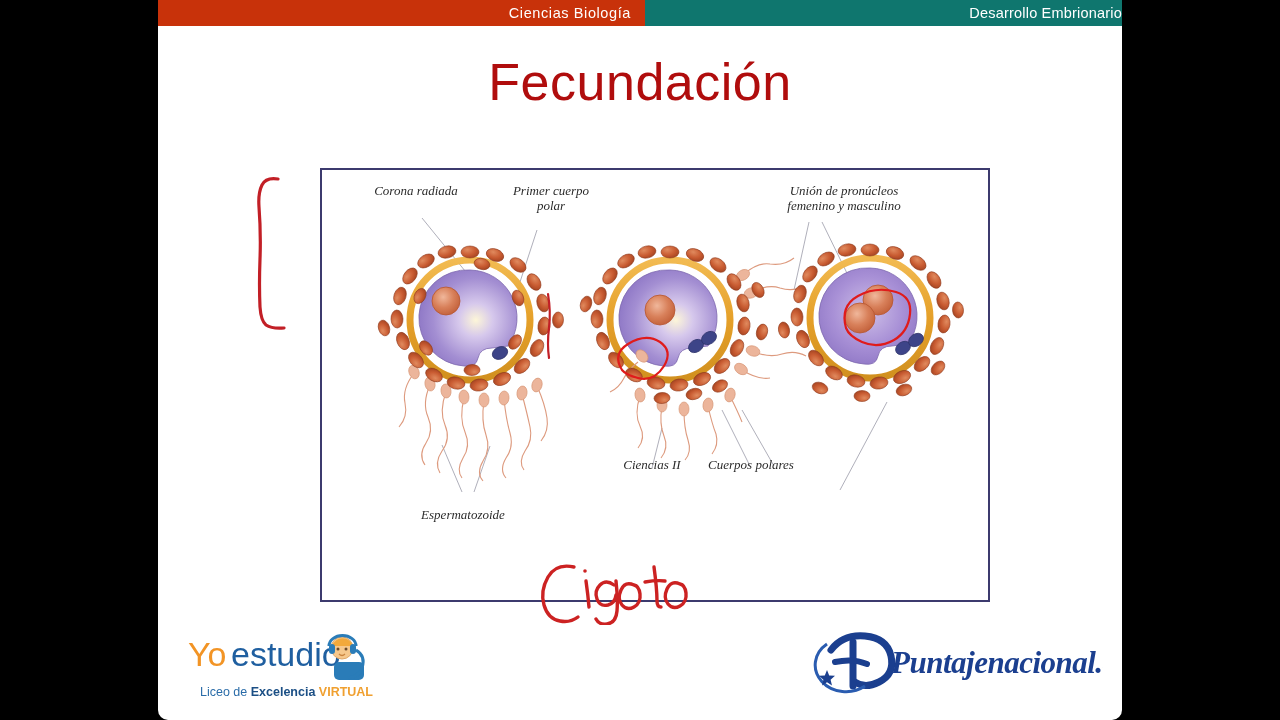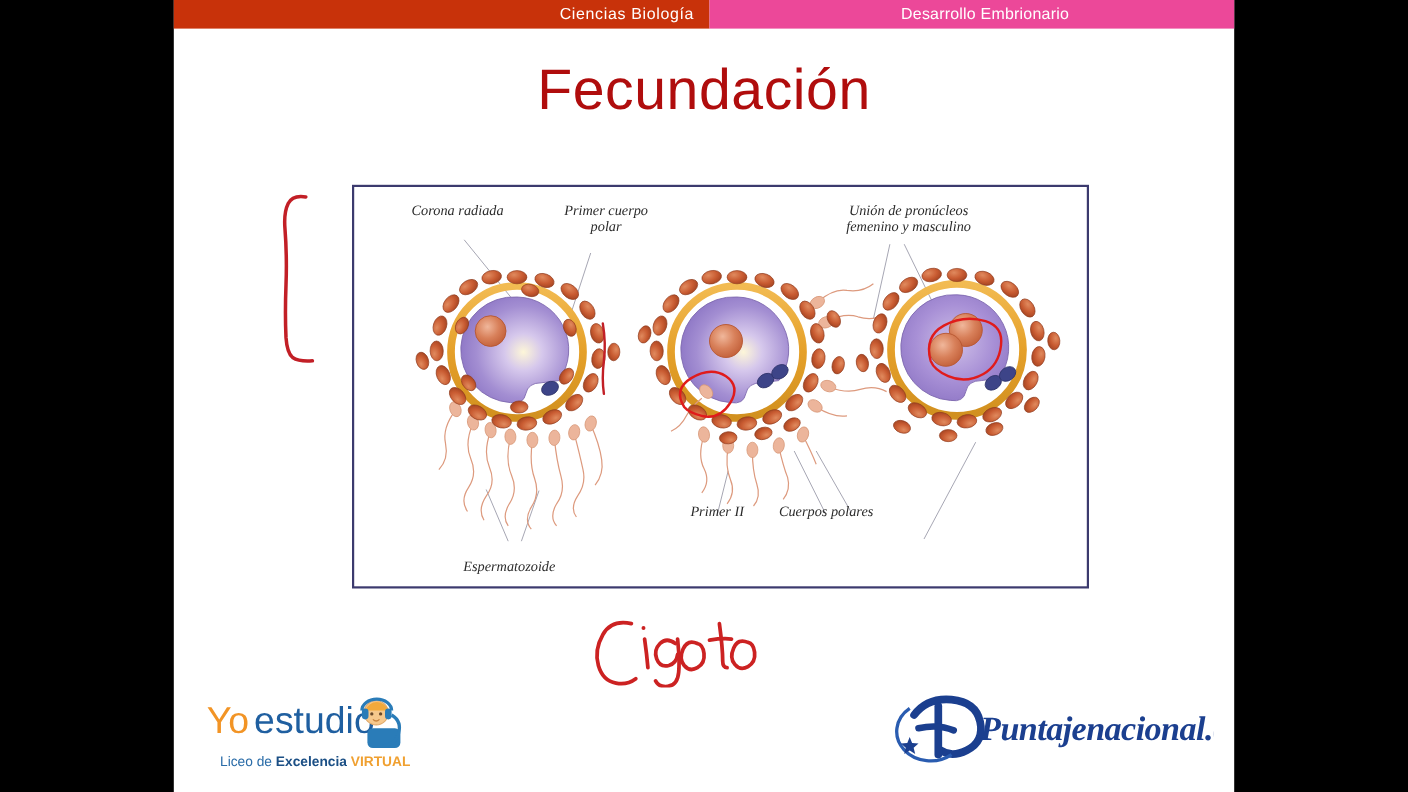--- a/index.html
+++ b/index.html
@@ -30,44 +30,45 @@
     width: 158px; height: 720px;
     background: #000000;
   }
 
   
   #slide {
     position: absolute;
     left: 158px; top: 0;
     width: 964px; height: 720px;
     background: #ffffff;
+    border-radius: 10px;
   }
 
   
   #header {
     position: absolute;
     left: 0; top: 0;
     width: 964px; height: 26px;
     display: flex;
     align-items: stretch;
   }
   .hdr-left {
     background: #c8320a;
     flex: 0 0 487px;
     display: flex;
     align-items: center;
     justify-content: flex-end;
     padding-right: 14px;
   }
   .hdr-right {
-    background: #ec4899;
+    background: #0f766e;
     flex: 1 1 auto;
     display: flex;
     align-items: center;
-    justify-content: center;
+    justify-content: flex-end;
     padding-left: 24px;
   }
   .hdr-text {
     color: #ffffff;
     font-size: 14.5px;
     font-family: "Liberation Sans", sans-serif;
     letter-spacing: 0.2px;
     white-space: nowrap;
   }
   .hdr-course { letter-spacing: 0.6px; }
@@ -82,21 +83,21 @@
     font-size: 52px;
     font-family: "Liberation Sans", sans-serif;
     font-weight: 400;
     letter-spacing: 0.5px;
   }
 
   
   #diagram-frame {
     position: absolute;
     left: 162px; top: 168px;
-    width: 670px; height: 367px;
+    width: 670px; height: 434px;
     border: 2px solid #3c3a6e;
     background: #ffffff;
     overflow: hidden;
   }
 
   #diagram-frame svg { display: block; }
 
   
   .dlabel {
     position: absolute;
@@ -443,24 +444,24 @@
                    q -16 9 -32 2
                    q -13 -6 -16 -14 Z"></path>
         </g>
       </svg>
 
       <div class="dlabel" style="left:24px; top:14px; width:140px;">Corona radiada</div>
 
       <div class="dlabel" style="left:174px; top:14px; width:110px;font-style:italic;">Primer cuerpo
 polar</div>
 
-      <div class="dlabel" style="left:424px; top:14px; width:160px;">Unión de pronúcleos
+      <div class="dlabel" style="left:442px; top:14px; width:160px;">Unión de pronúcleos
 femenino y masculino</div>
 
-      <div class="dlabel" style="left:280px; top:288px; width:100px;">Primer II</div>
+      <div class="dlabel" style="left:280px; top:288px; width:100px;">Ciencias II</div>
 
       <div class="dlabel" style="left:364px; top:288px; width:130px;">Cuerpos polares</div>
 
       <div class="dlabel" style="left:66px; top:338px; width:150px;font-family:Liberation Serif, serif;">Espermatozoide</div>
     </div>
 
     <svg id="annot-layer" viewBox="0 0 964 720">
 
       <path d="M 120 179
                q -12 -2 -16 6

